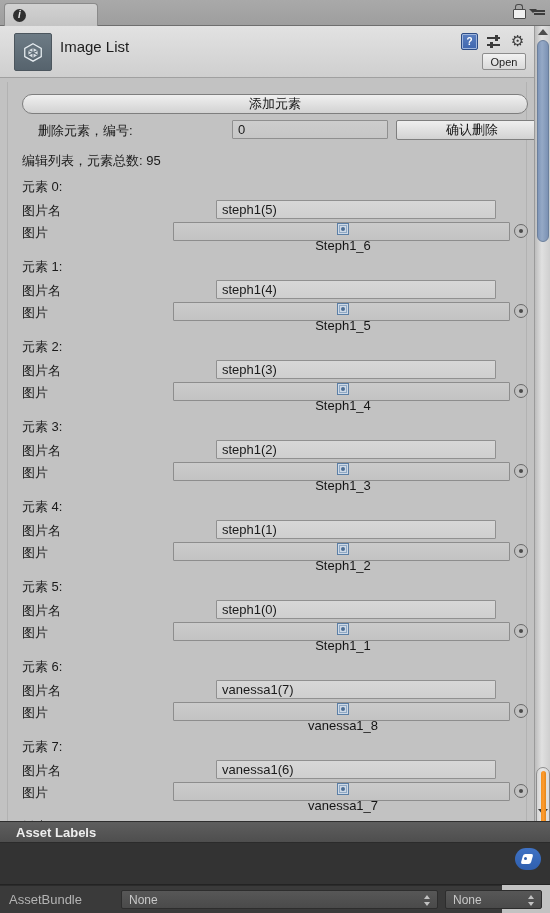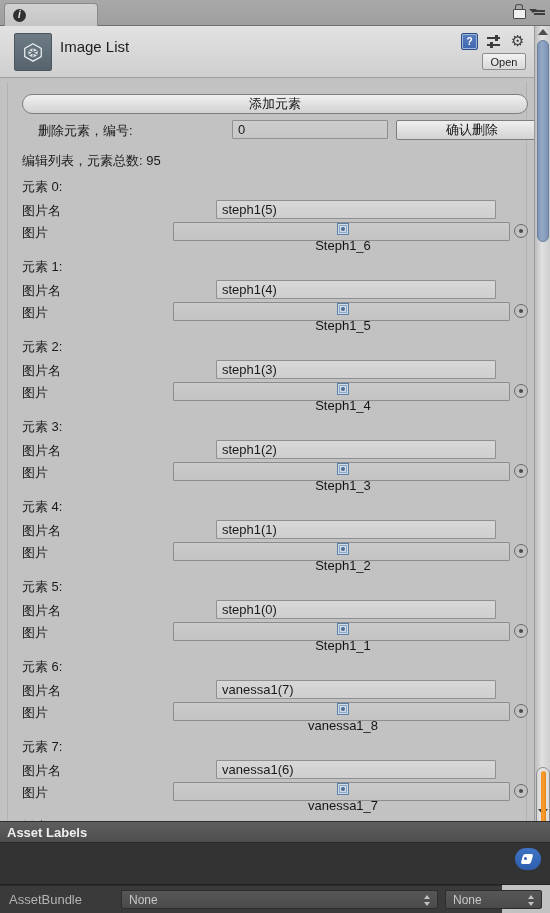--- a/index.html
+++ b/index.html
@@ -255,21 +255,21 @@
 
   
   .asset-labels-hdr {
     position: absolute; left: 0; bottom: 70px; width: 550px; height: 22px;
     background: linear-gradient(#5e5e5e, #4e4e4e);
     border-top: 1px solid #2e2e2e; border-bottom: 1px solid #2b2b2b;
     display: flex; align-items: center;
     box-sizing: border-box;
   }
   .asset-labels-title {
-    font-size: 13px; font-weight: bold; color: #eeeeee; padding-left: 7px;
+    font-size: 13px; font-weight: bold; color: #eeeeee; padding-left: 16px;
   }
   .asset-labels-body {
     position: absolute; left: 0; bottom: 28px; width: 550px; height: 42px;
     background: #333333;
     border-bottom: 1px solid #232323;
     box-sizing: border-box;
   }
   .tag-btn {
     position: absolute; right: 9px; top: 5px;
     width: 26px; height: 22px; border-radius: 11px;

